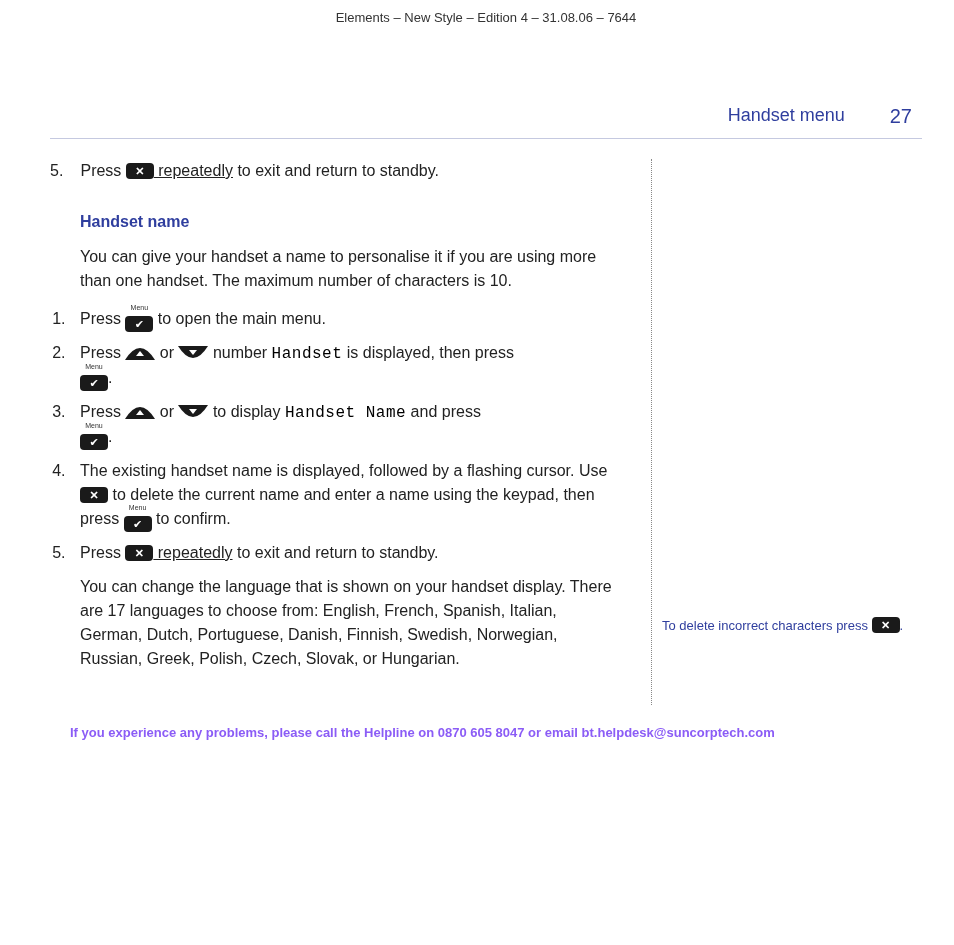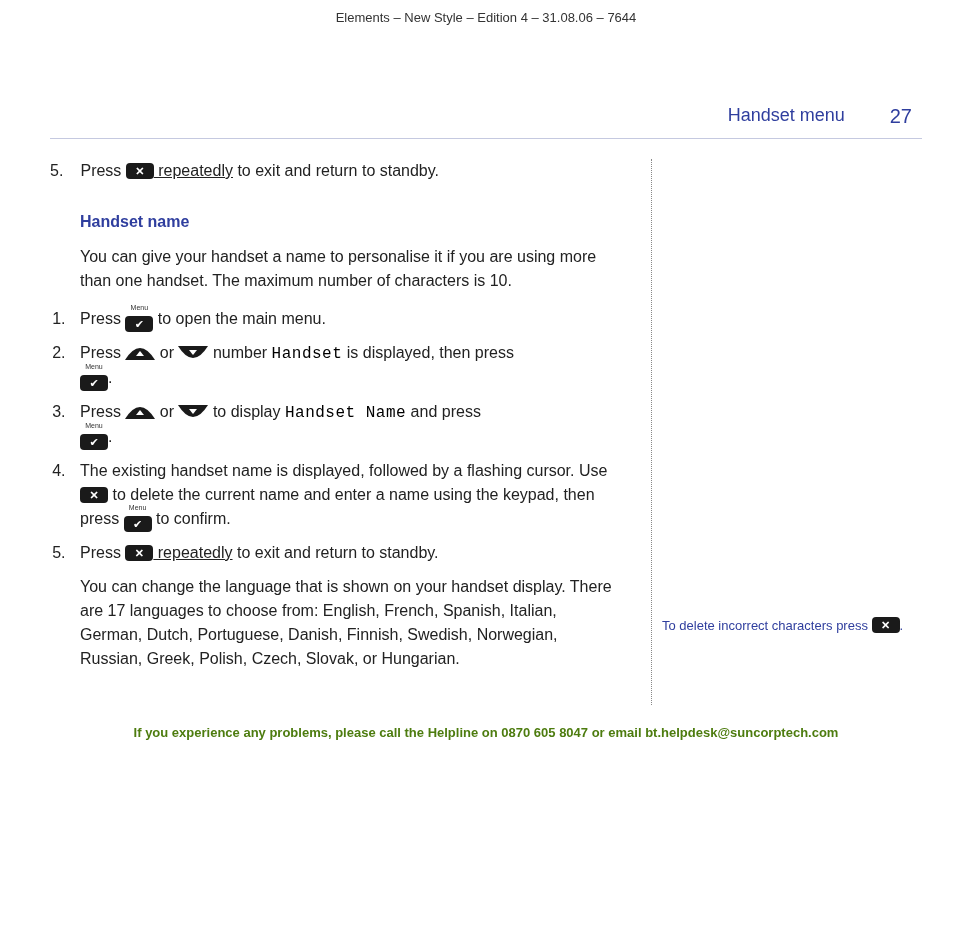--- a/index.html
+++ b/index.html
@@ -125,23 +125,22 @@
     top: -1px;
   }
   .key-seg svg { display:block; }
   .under { text-decoration: underline; }
   .lcd {
     font-family: "Courier New", monospace;
     color: #000000;
     letter-spacing: 0.5px;
   }
   .footer {
-    text-align: center;
     font-size: 13px;
-    color: #4d7c0f;
+    color: #8b5cf6;
     font-weight: bold;
     margin-top: 20px;
     padding: 0 20px;
   }
   .first-list { counter-reset: step 4; }
   .second-list { counter-reset: step 0; }
   .ol-item-5 { list-style: none; }
   .ol-item-5::before {
     content: "5.";
     display: inline-block;

